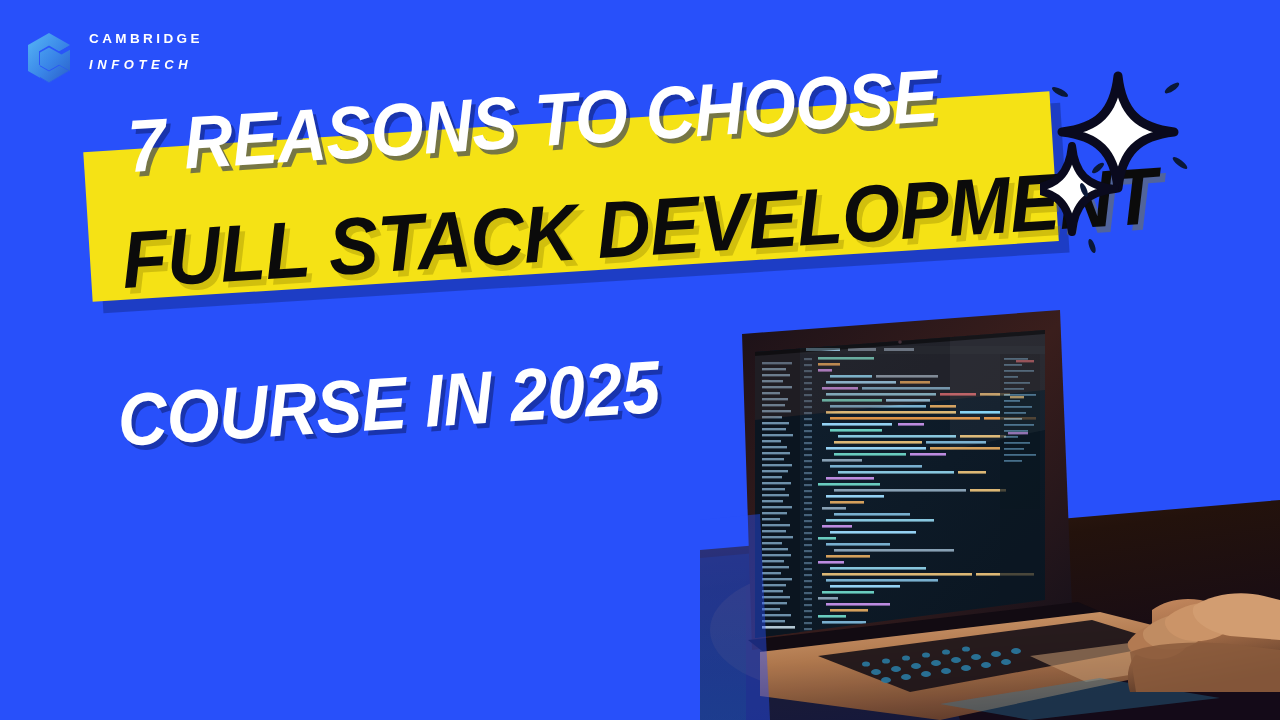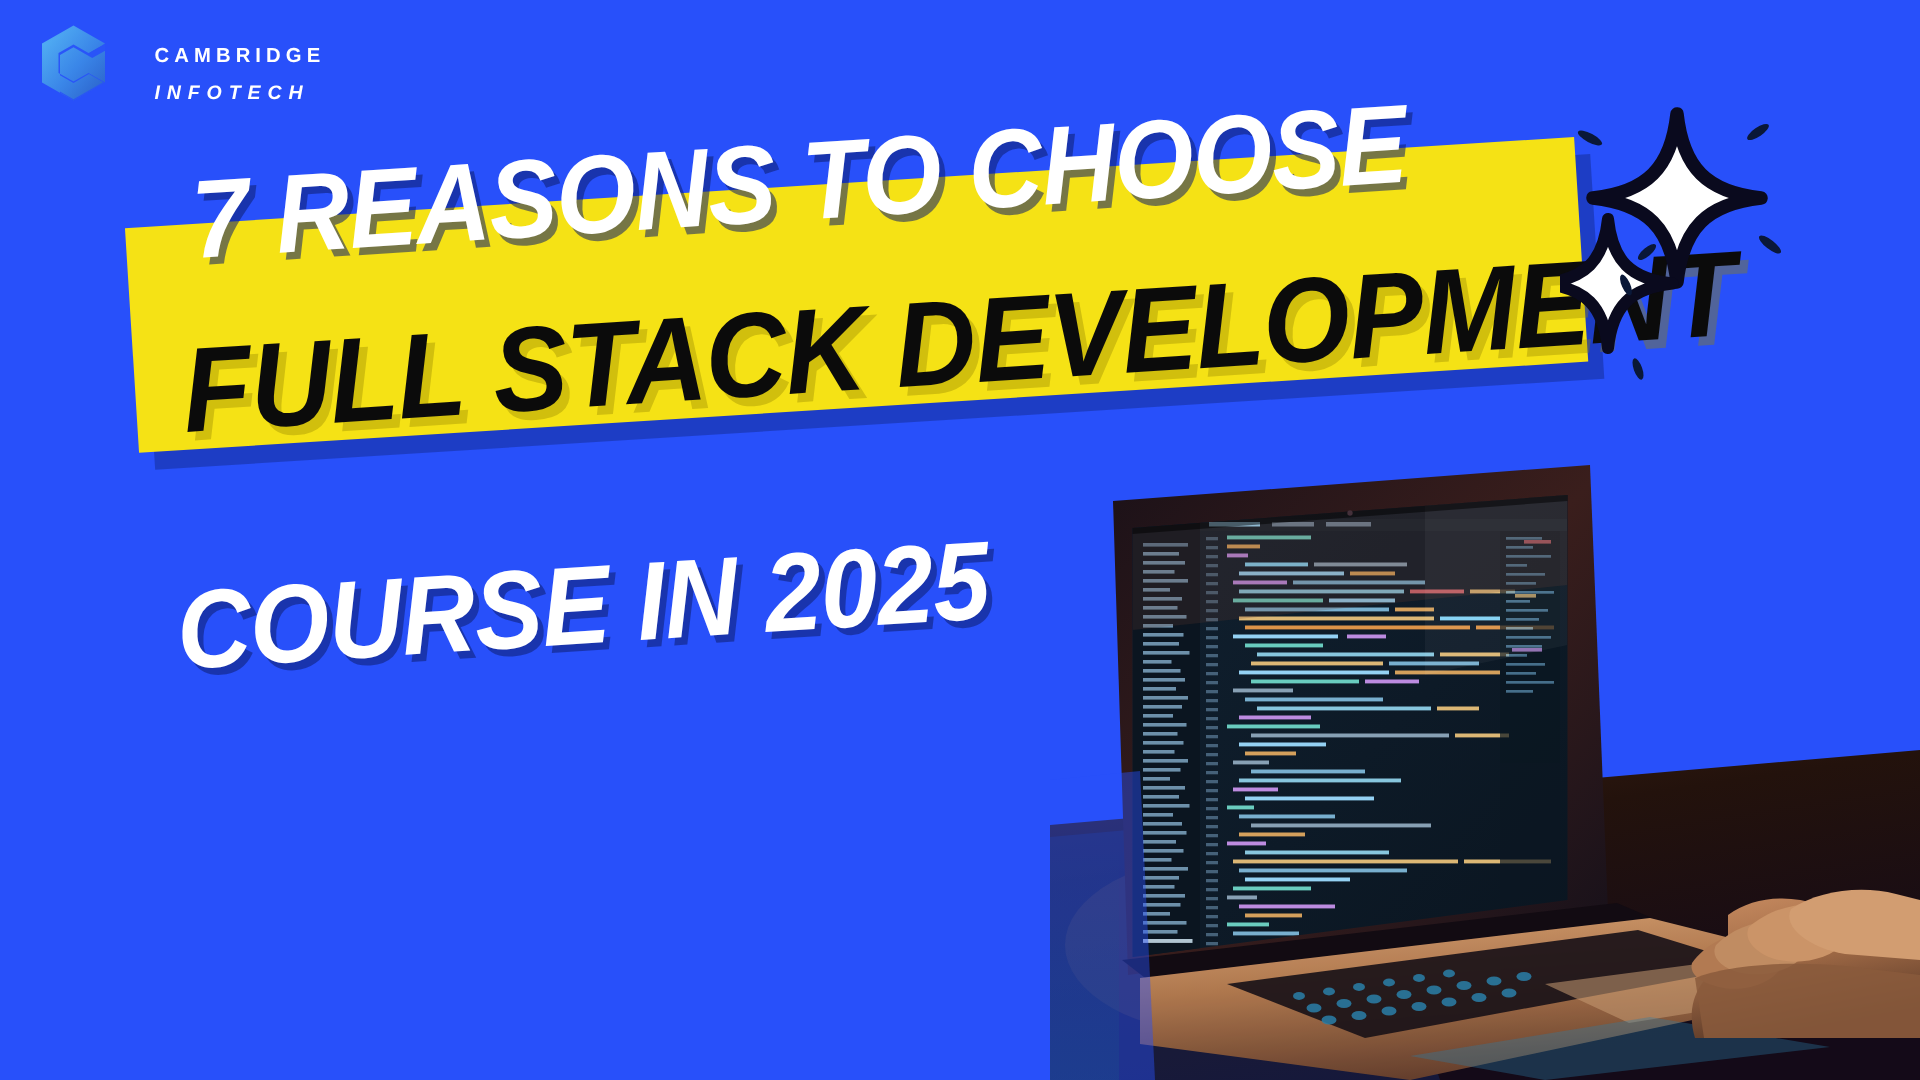--- a/index.html
+++ b/index.html
@@ -13,22 +13,22 @@
   
   #canvas {
     position:absolute; inset:0;
     width:1280px; height:720px;
     background:#2850FA;
     overflow:hidden;
   }
 
   
   #logo {
-    position:absolute; left:26px; top:16px;
-    display:flex; align-items:flex-end; gap:31px;
+    position:absolute; left:26px; top:32px;
+    display:flex; align-items:flex-start; gap:17px;
     z-index:40;
   }
   #logo-mark { width:46px; height:52px; display:block; }
   #logo-words { display:flex; flex-direction:column; line-height:1.0; }
   #logo-words span {
     color:#ffffff;
     font-size:13.5px;
     font-weight:600;
     letter-spacing:3.4px;
     white-space:nowrap;

